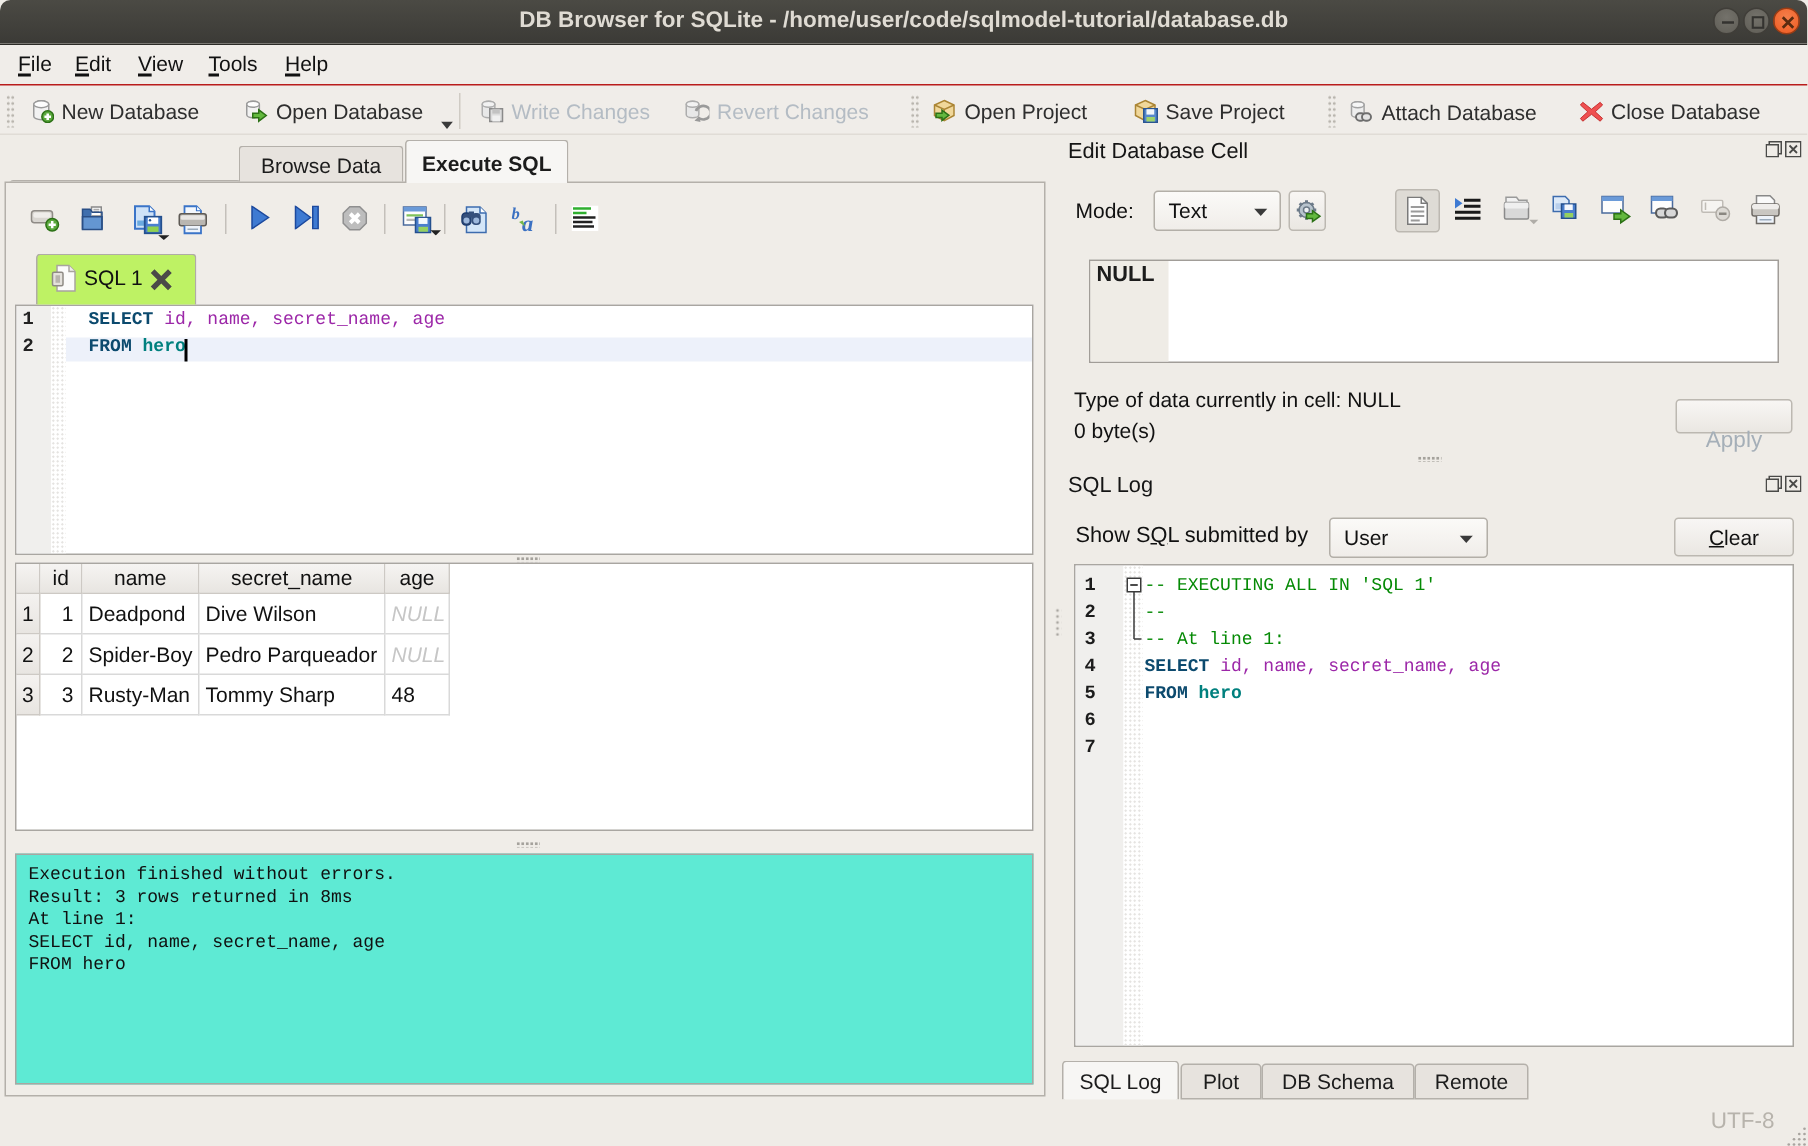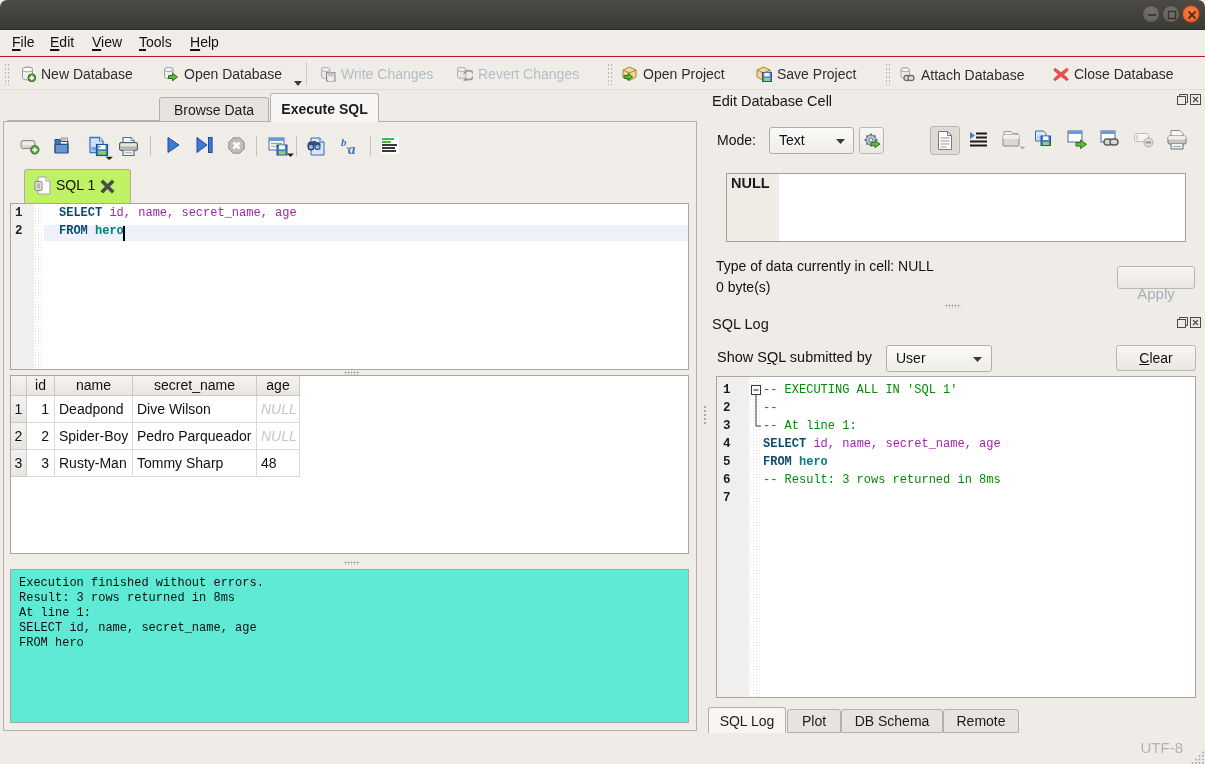--- a/index.html
+++ b/index.html
@@ -94,20 +94,21 @@
 
 .btab { position:absolute; height:24px; top:709px; background:#e7e3de; border:1px solid #b4b0aa;
   border-radius:3px 3px 0 0; font-size:14px; color:#1c1c1c; text-align:center; padding-top:3px; z-index:1;}
 .btab.active { background:#f7f6f4; top:707px; height:26px; z-index:2; padding-top:5px; border-bottom:none; }
 #utf8 { position:absolute; right:22px; top:739px; color:#b7b3ac; font-size:15px; }
 </style>
 </head>
 <body>
 
 <div id="titlebar">
+  <div id="title-text">DB Browser for SQLite - /home/user/code/sqlmodel-tutorial/database.db</div>
   <div class="winbtn" style="left:1142px;">
       <svg width="14" height="14">
         <line x1="3" y1="7" x2="11" y2="7" stroke="#343330" stroke-width="1.7"></line>
       </svg>
     </div>
   <div class="winbtn" style="left:1162px;">
       <svg width="14" height="14">
         <rect x="3.5" y="3.5" width="7" height="7" fill="none" stroke="#343330" stroke-width="1.4"></rect>
       </svg>
     </div>
@@ -438,21 +439,20 @@
     <line x1="8" y1="13" x2="8" y2="45" stroke="#3a3a3a"></line>
     <line x1="8" y1="45" x2="13" y2="45" stroke="#3a3a3a"></line>
     <rect x="3.5" y="4.5" width="9" height="9" fill="#fff" stroke="#3a3a3a"></rect>
     <line x1="5.5" y1="9" x2="10.5" y2="9" stroke="#111"></line>
   </svg>
   <div class="lgline cmt" style="top:4px;">-- EXECUTING ALL IN 'SQL 1'</div>
   <div class="lgline cmt" style="top:22px;">--</div>
   <div class="lgline cmt" style="top:40px;">-- At line 1:</div>
   <div class="lgline" style="top:58px;"><span class="kw">SELECT</span> <span class="idn">id, name, secret_name, age</span></div>
   <div class="lgline" style="top:76px;"><span class="kw">FROM</span> <span class="tbl">hero</span></div>
-  <div class="lgline cmt" style="top:94px;">-- Result: 3 rows returned in 8ms</div>
 </div>
 
 <div class="btab active" style="left:708px; width:78px;">SQL Log</div>
 <div class="btab" style="left:787px; width:54px;">Plot</div>
 <div class="btab" style="left:841px; width:102px;">DB Schema</div>
 <div class="btab" style="left:943px; width:76px;">Remote</div>
 <div id="utf8">UTF-8</div>
 <svg style="position:absolute;left:1191px;top:751px;" width="14" height="13" viewBox="0 0 14 13">
   <g fill="#a9a5a0">
       <circle cx="12" cy="1.5" r="0.9"></circle>

